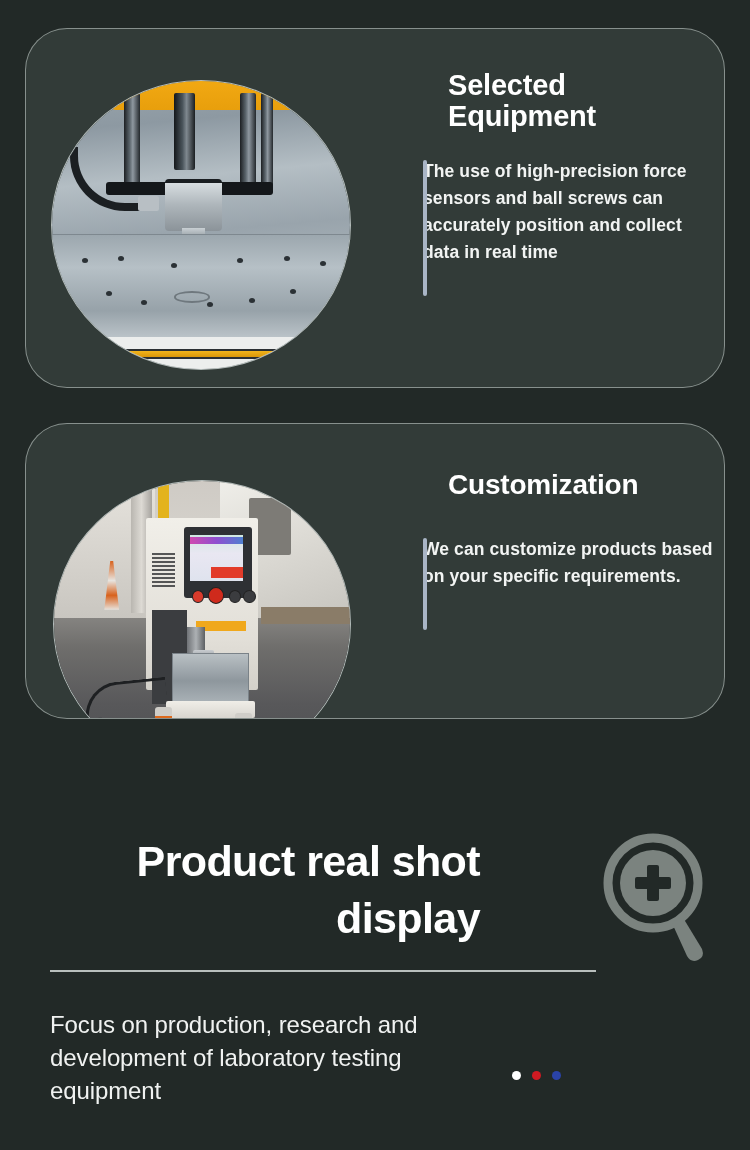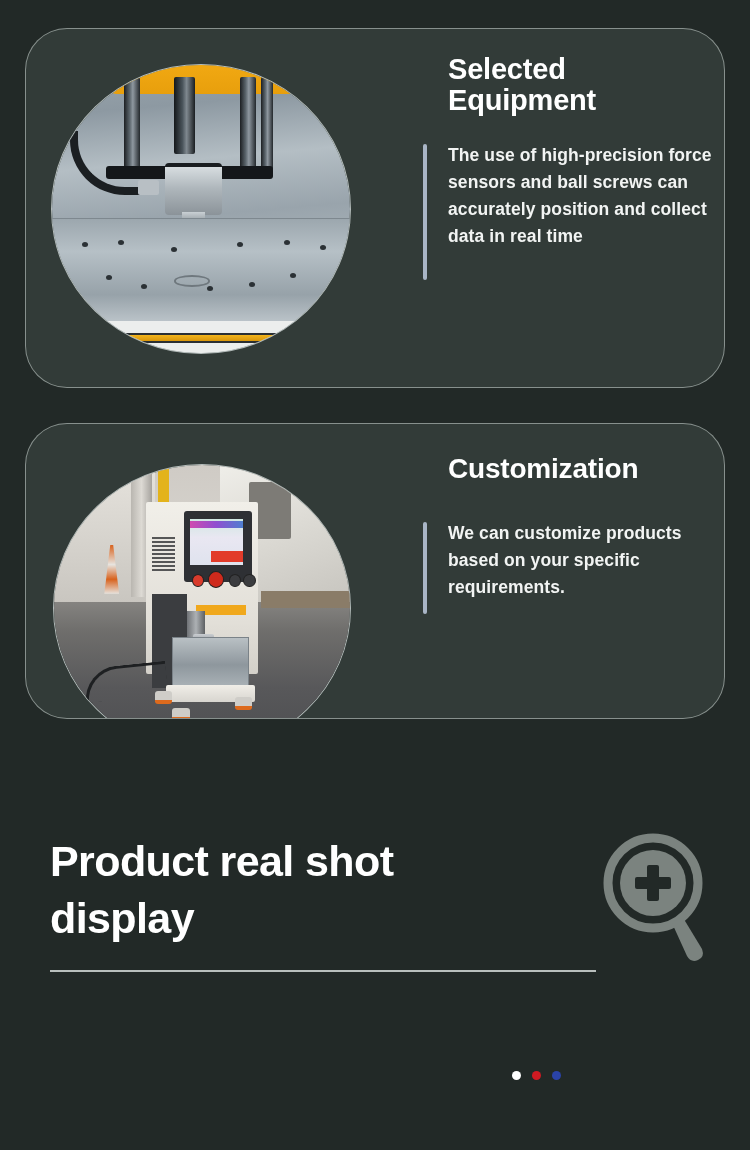--- a/index.html
+++ b/index.html
@@ -33,20 +33,21 @@
     border: 1px solid rgba(205, 215, 212, 0.55);
     overflow: hidden;
   }
   .card-1 { top: 28px;  height: 360px; }
   .card-2 { top: 423px; height: 296px; }
 
   .card-inner {
     position: relative;
     width: 100%;
     height: 100%;
+    margin-top: 16px;
   }
 
   
   .photo-circle {
     position: absolute;
     border-radius: 50%;
     overflow: hidden;
     border: 1px solid rgba(222, 230, 228, 0.75);
   }
   .card-1 .photo-circle {
@@ -342,21 +343,20 @@
     font-size: 29px;
     line-height: 1.07;
     letter-spacing: -0.2px;
     padding-left: 25px;
     white-space: pre-line;
   }
   .card-2 .card-title { font-size: 28px; }
 
   .card-body-wrap {
     position: relative;
-    padding-left: 25px;
   }
   .card-1 .card-body-wrap { margin-top: 26px; }
   .card-2 .card-body-wrap { margin-top: 36px; }
 
   .accent-bar {
     position: absolute;
     left: 0;
     top: 2px;
     width: 4px;
     background: #a9b5c6;
@@ -386,20 +386,21 @@
     position: absolute;
     left: 50px;
     top: 33px;
     width: 430px;
     color: #ffffff;
     font-weight: bold;
     font-size: 43px;
     line-height: 1.33;
     letter-spacing: -0.6px;
     white-space: pre-line;
+    text-align: right;
   }
 
   .divider {
     position: absolute;
     left: 50px;
     top: 170px;
     width: 546px;
     height: 2px;
     background: #b9bfbd;
   }
@@ -562,20 +563,21 @@
         <circle cx="57" cy="50" r="45" fill="none" stroke="#7b837f" stroke-width="9"></circle>
         <circle cx="57" cy="50" r="33" fill="#7b837f"></circle>
         <rect x="51" y="32" width="12" height="36" rx="2" fill="#222927"></rect>
         <rect x="39" y="44" width="36" height="12" rx="2" fill="#222927"></rect>
         <path d="M86 83 L106 116 Q109 124 102 127 Q95 130 91 123 L76 90 Z" fill="#7b837f"></path>
       </svg>
     </div>
 
     <div class="divider"></div>
 
+    <div class="bottom-sub">Focus on production, research and development of laboratory testing equipment</div>
   </div>
 
   <div class="dots">
     <span class="dot d1"></span>
     <span class="dot d2"></span>
     <span class="dot d3"></span>
   </div>
 
 </div>
 

